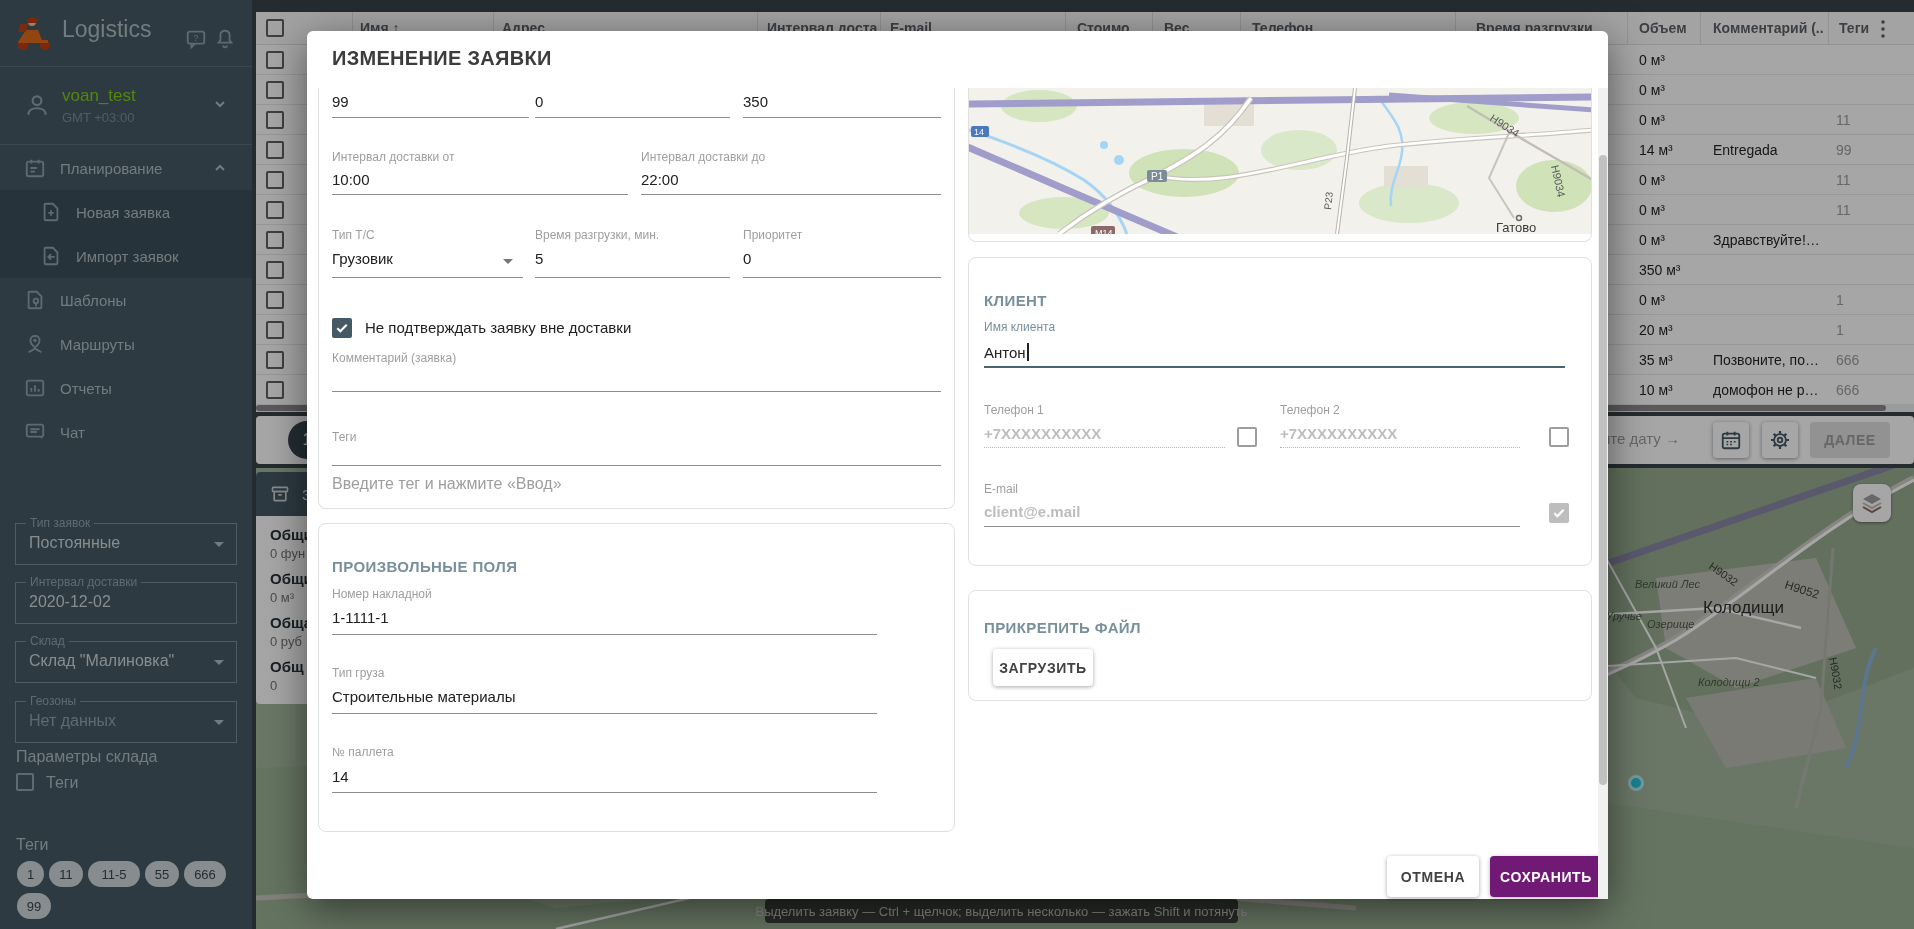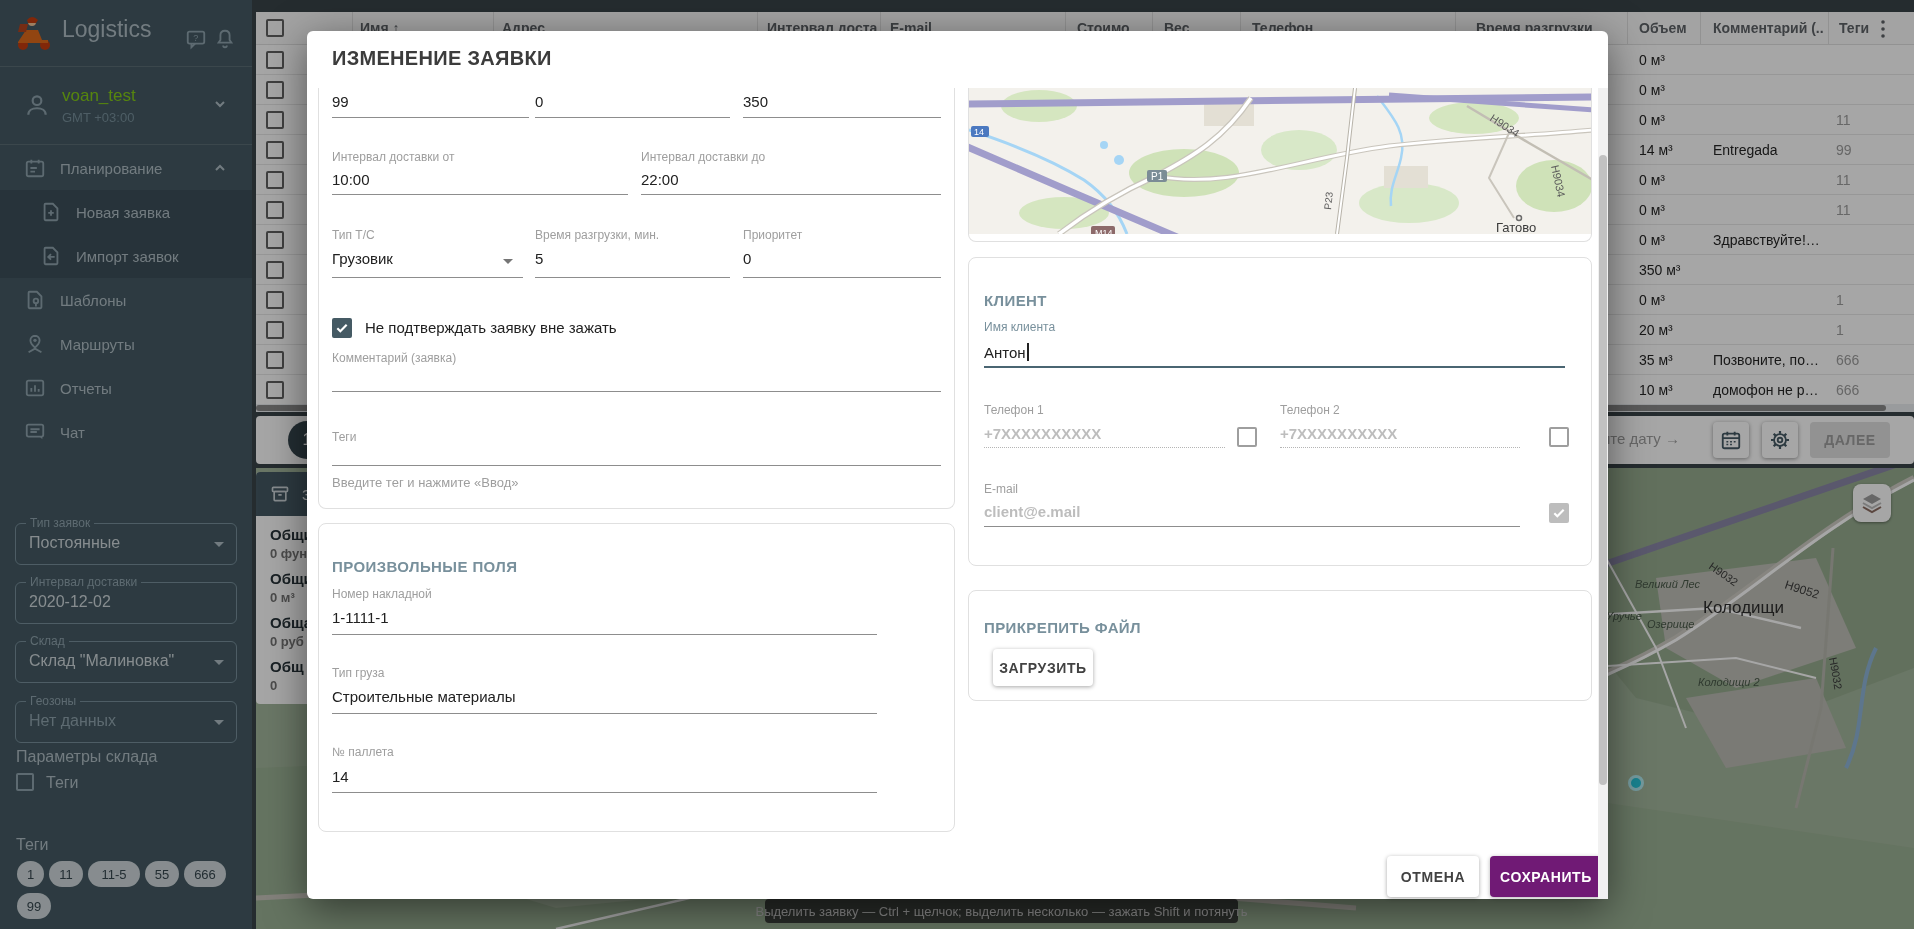--- a/index.html
+++ b/index.html
@@ -10,21 +10,21 @@
 
   
   #sidebar { position:absolute; left:0; top:0; width:252px; height:929px; background:#455A64; z-index:1; }
   .sb-divider { position:absolute; left:0; width:252px; height:1px; background:rgba(255,255,255,0.12); }
   .sb-item { position:absolute; left:0; width:252px; height:44px; display:flex; align-items:center; color:#b0bec5; font-size:15px; cursor:pointer; }
   .sb-item .ic { width:22px; height:22px; margin-left:24px; margin-right:14px; flex:0 0 auto; }
   .sb-sub { background:#3d4f59; }
   .sb-sub .ic { margin-left:40px; }
   .sb-sel { background:#37474F; }
   .chev { width:12px; height:12px; position:absolute; right:26px; }
-  .sel-box { position:absolute; left:15px; width:222px; height:42px; border:1px solid #78909c; border-radius:6px; color:#cfd8dc; font-size:16px; }
+  .sel-box { position:absolute; left:15px; width:222px; height:42px; border:1px solid #78909c; border-radius:0; color:#cfd8dc; font-size:16px; }
   .sel-box .lbl { position:absolute; left:10px; top:-8px; background:#455A64; padding:0 4px; font-size:12px; color:#90a4ae; }
   .sel-box .val { position:absolute; left:13px; top:10px; white-space:nowrap; }
   .sel-box .caret { position:absolute; right:12px; top:18px; width:0; height:0; border-left:5px solid transparent; border-right:5px solid transparent; border-top:5px solid #b0bec5; }
   .pill { position:absolute; height:26px; border-radius:13px; background:#cfd8dc; color:#37474F; font-size:13px; display:flex; align-items:center; justify-content:center; }
 
   
   #table-card { position:absolute; left:256px; top:12px; width:1658px; height:400px; background:#fff; z-index:1; }
   .th-text { position:absolute; top:0; height:33px; line-height:33px; font-size:14px; font-weight:bold; color:#5f6368; white-space:nowrap; overflow:hidden; }
   .th-div { position:absolute; top:0; width:1px; height:33px; background:#e0e0e0; }
   .trow { position:absolute; left:0; width:1658px; height:30px; border-bottom:1px solid #e8e8e8; }
@@ -36,21 +36,21 @@
 
   #footer-bar { position:absolute; left:256px; top:416px; width:1658px; height:48px; background:#fff; border-radius:4px; z-index:1; }
   .page-badge { position:absolute; left:32px; top:5px; width:38px; height:38px; border-radius:50%; background:#37474F; color:#fff; font-size:16px; display:flex; align-items:center; justify-content:center; }
   .tool-btn { position:absolute; top:6px; width:36px; height:36px; background:#fff; border-radius:4px; box-shadow:0 1px 4px rgba(0,0,0,0.4); display:flex; align-items:center; justify-content:center; }
   #next-btn { position:absolute; right:24px; top:6px; width:80px; height:36px; background:#e0e0e0; color:#9e9e9e; font-size:14px; font-weight:bold; border:none; border-radius:4px; letter-spacing:0.5px; }
   #date-hint { position:absolute; left:1300px; top:14px; font-size:15px; color:#9e9e9e; white-space:nowrap; }
 
   #orders-panel { position:absolute; left:256px; top:472px; width:354px; height:232px; background:#fff; border-radius:4px; overflow:hidden; z-index:1; }
   #orders-head { position:absolute; left:0; top:0; width:354px; height:44px; background:#455A64; color:#eceff1; font-size:15px; letter-spacing:0.5px; display:flex; align-items:center; }
   .sum-label { position:absolute; left:14px; font-size:15px; font-weight:bold; color:#263238; white-space:nowrap; }
-  .sum-val { position:absolute; left:14px; font-size:13px; color:#757575; white-space:nowrap;font-weight:bold; }
+  .sum-val { position:absolute; left:14px; font-size:13px; color:#757575; white-space:nowrap; }
 
   #bg-map { position:absolute; left:256px; top:468px; width:1658px; height:461px; z-index:0; }
   #layers-btn { position:absolute; left:1853px; top:484px; width:38px; height:38px; background:#fff; border-radius:8px; box-shadow:0 1px 3px rgba(0,0,0,0.4); display:flex; align-items:center; justify-content:center; z-index:2; }
   #map-dot { position:absolute; left:1628px; top:775px; width:16px; height:16px; border-radius:50%; background:#26c6da; border:3px solid #b2ebf2; z-index:2; }
   #map-tooltip { position:absolute; left:765px; top:899px; width:473px; height:24px; background:rgba(45,45,45,0.85); border-radius:4px; color:#cfcfcf; font-size:13px; display:flex; align-items:center; justify-content:center; white-space:nowrap; z-index:3; }
 
   #backdrop { position:absolute; left:0; top:0; width:1914px; height:929px; background:rgba(0,0,0,0.35); z-index:10; }
 
   
   #dialog { position:absolute; left:307px; top:31px; width:1301px; height:868px; background:#fff; border-radius:6px; box-shadow:0 10px 40px rgba(0,0,0,0.5); z-index:20; }
@@ -417,28 +417,28 @@
     <div class="uline" style="left:228px;top:246px;width:195px"></div>
     <span class="flabel" style="left:436px;top:197px">Приоритет</span>
     <span class="fvalue" style="left:436px;top:219px">0</span>
     <div class="uline" style="left:436px;top:246px;width:198px"></div>
 
     <div class="cbx on-dark" style="left:25px;top:287px">
       <svg width="16" height="16" viewBox="0 0 24 24">
           <path d="M5 12.5l4.5 4.5L19 7" stroke="#fff" stroke-width="3.2" fill="none"></path>
         </svg>
     </div>
-    <span class="fvalue" style="left:58px;top:288px">Не подтверждать заявку вне зажать</span>
+    <span class="fvalue" style="left:58px;top:288px">Не подтверждать заявку вне доставки</span>
 
     <span class="flabel" style="left:25px;top:320px">Комментарий (заявка)</span>
     <div class="uline" style="left:25px;top:360px;width:609px"></div>
 
     <span class="flabel" style="left:25px;top:399px">Теги</span>
     <div class="uline" style="left:25px;top:434px;width:609px"></div>
-    <span class="flabel" style="left:25px;top:444px;font-size:13px">Введите тег и нажмите «Ввод»</span>
+    <span class="flabel" style="left:25px;top:444px;font-size:16px">Введите тег и нажмите «Ввод»</span>
 
     <div class="card" style="left:11px;top:492px;width:637px;height:309px"></div>
     <span class="sec-head" style="left:25px;top:527px">ПРОИЗВОЛЬНЫЕ ПОЛЯ</span>
     <span class="flabel" style="left:25px;top:556px">Номер накладной</span>
     <span class="fvalue" style="left:25px;top:578px">1-1111-1</span>
     <div class="uline" style="left:25px;top:603px;width:545px"></div>
     <span class="flabel" style="left:25px;top:635px">Тип груза</span>
     <span class="fvalue" style="left:25px;top:657px">Строительные материалы</span>
     <div class="uline" style="left:25px;top:682px;width:545px"></div>
     <span class="flabel" style="left:25px;top:714px">№ паллета</span>

